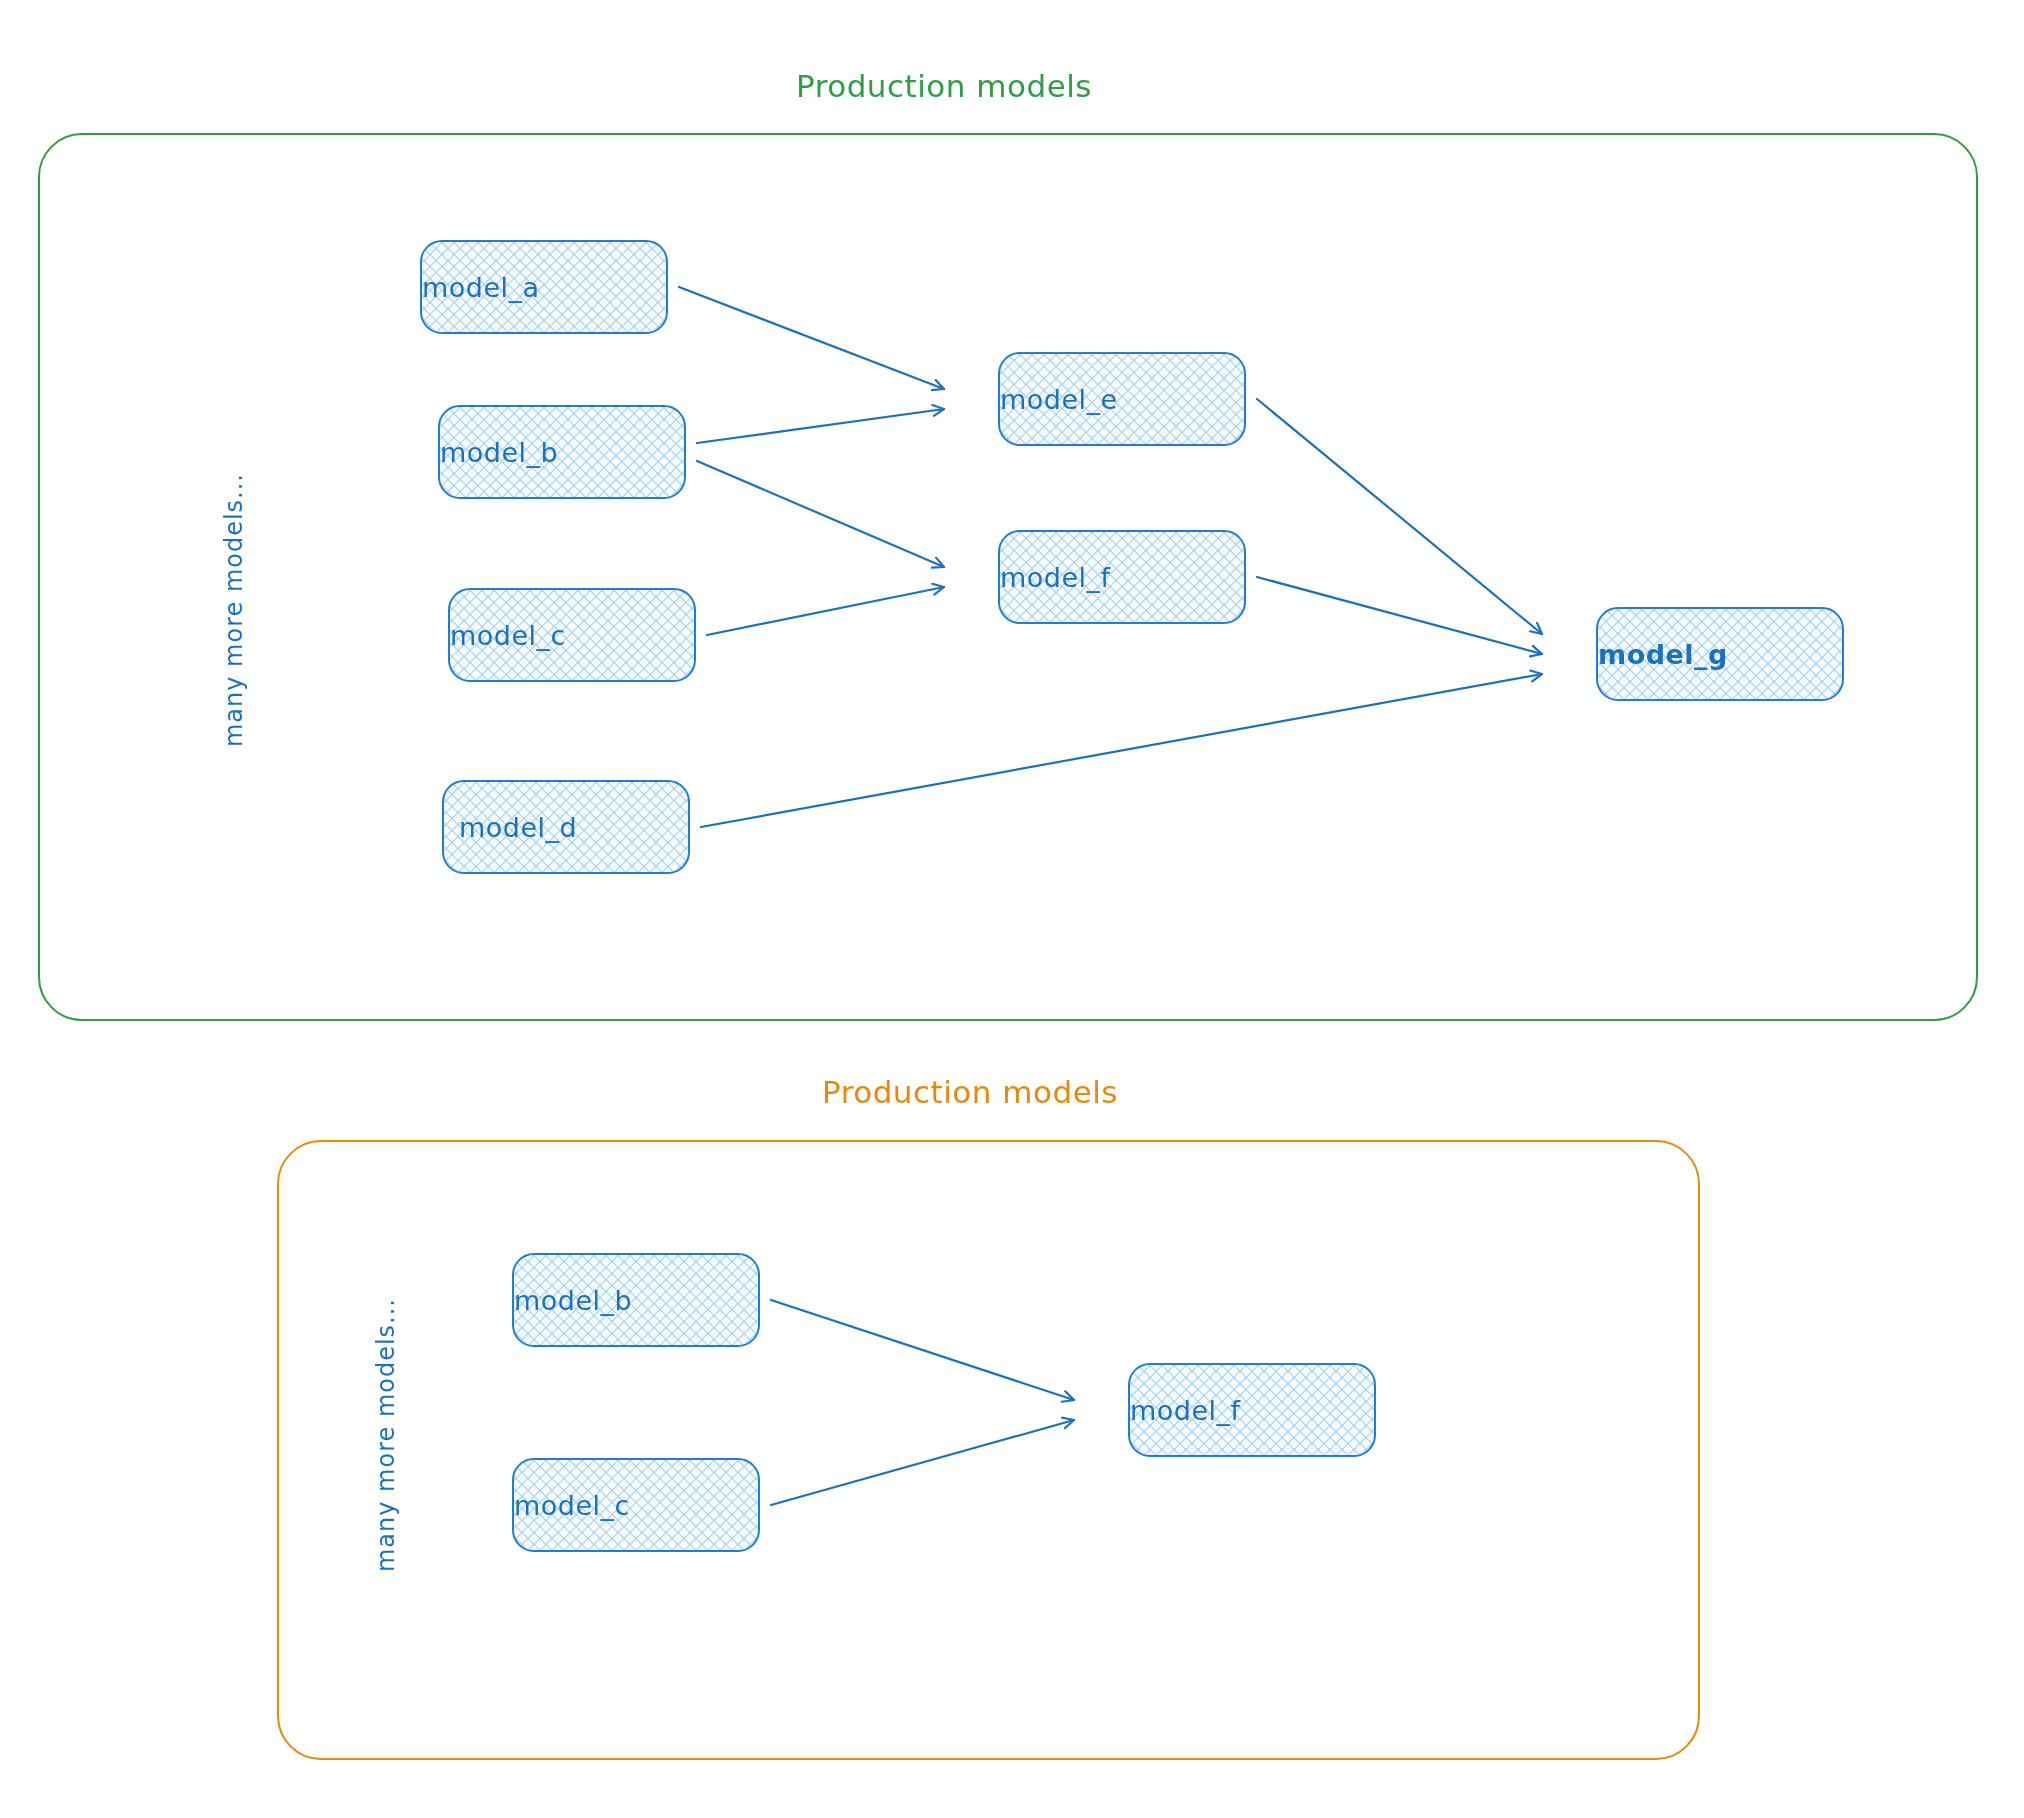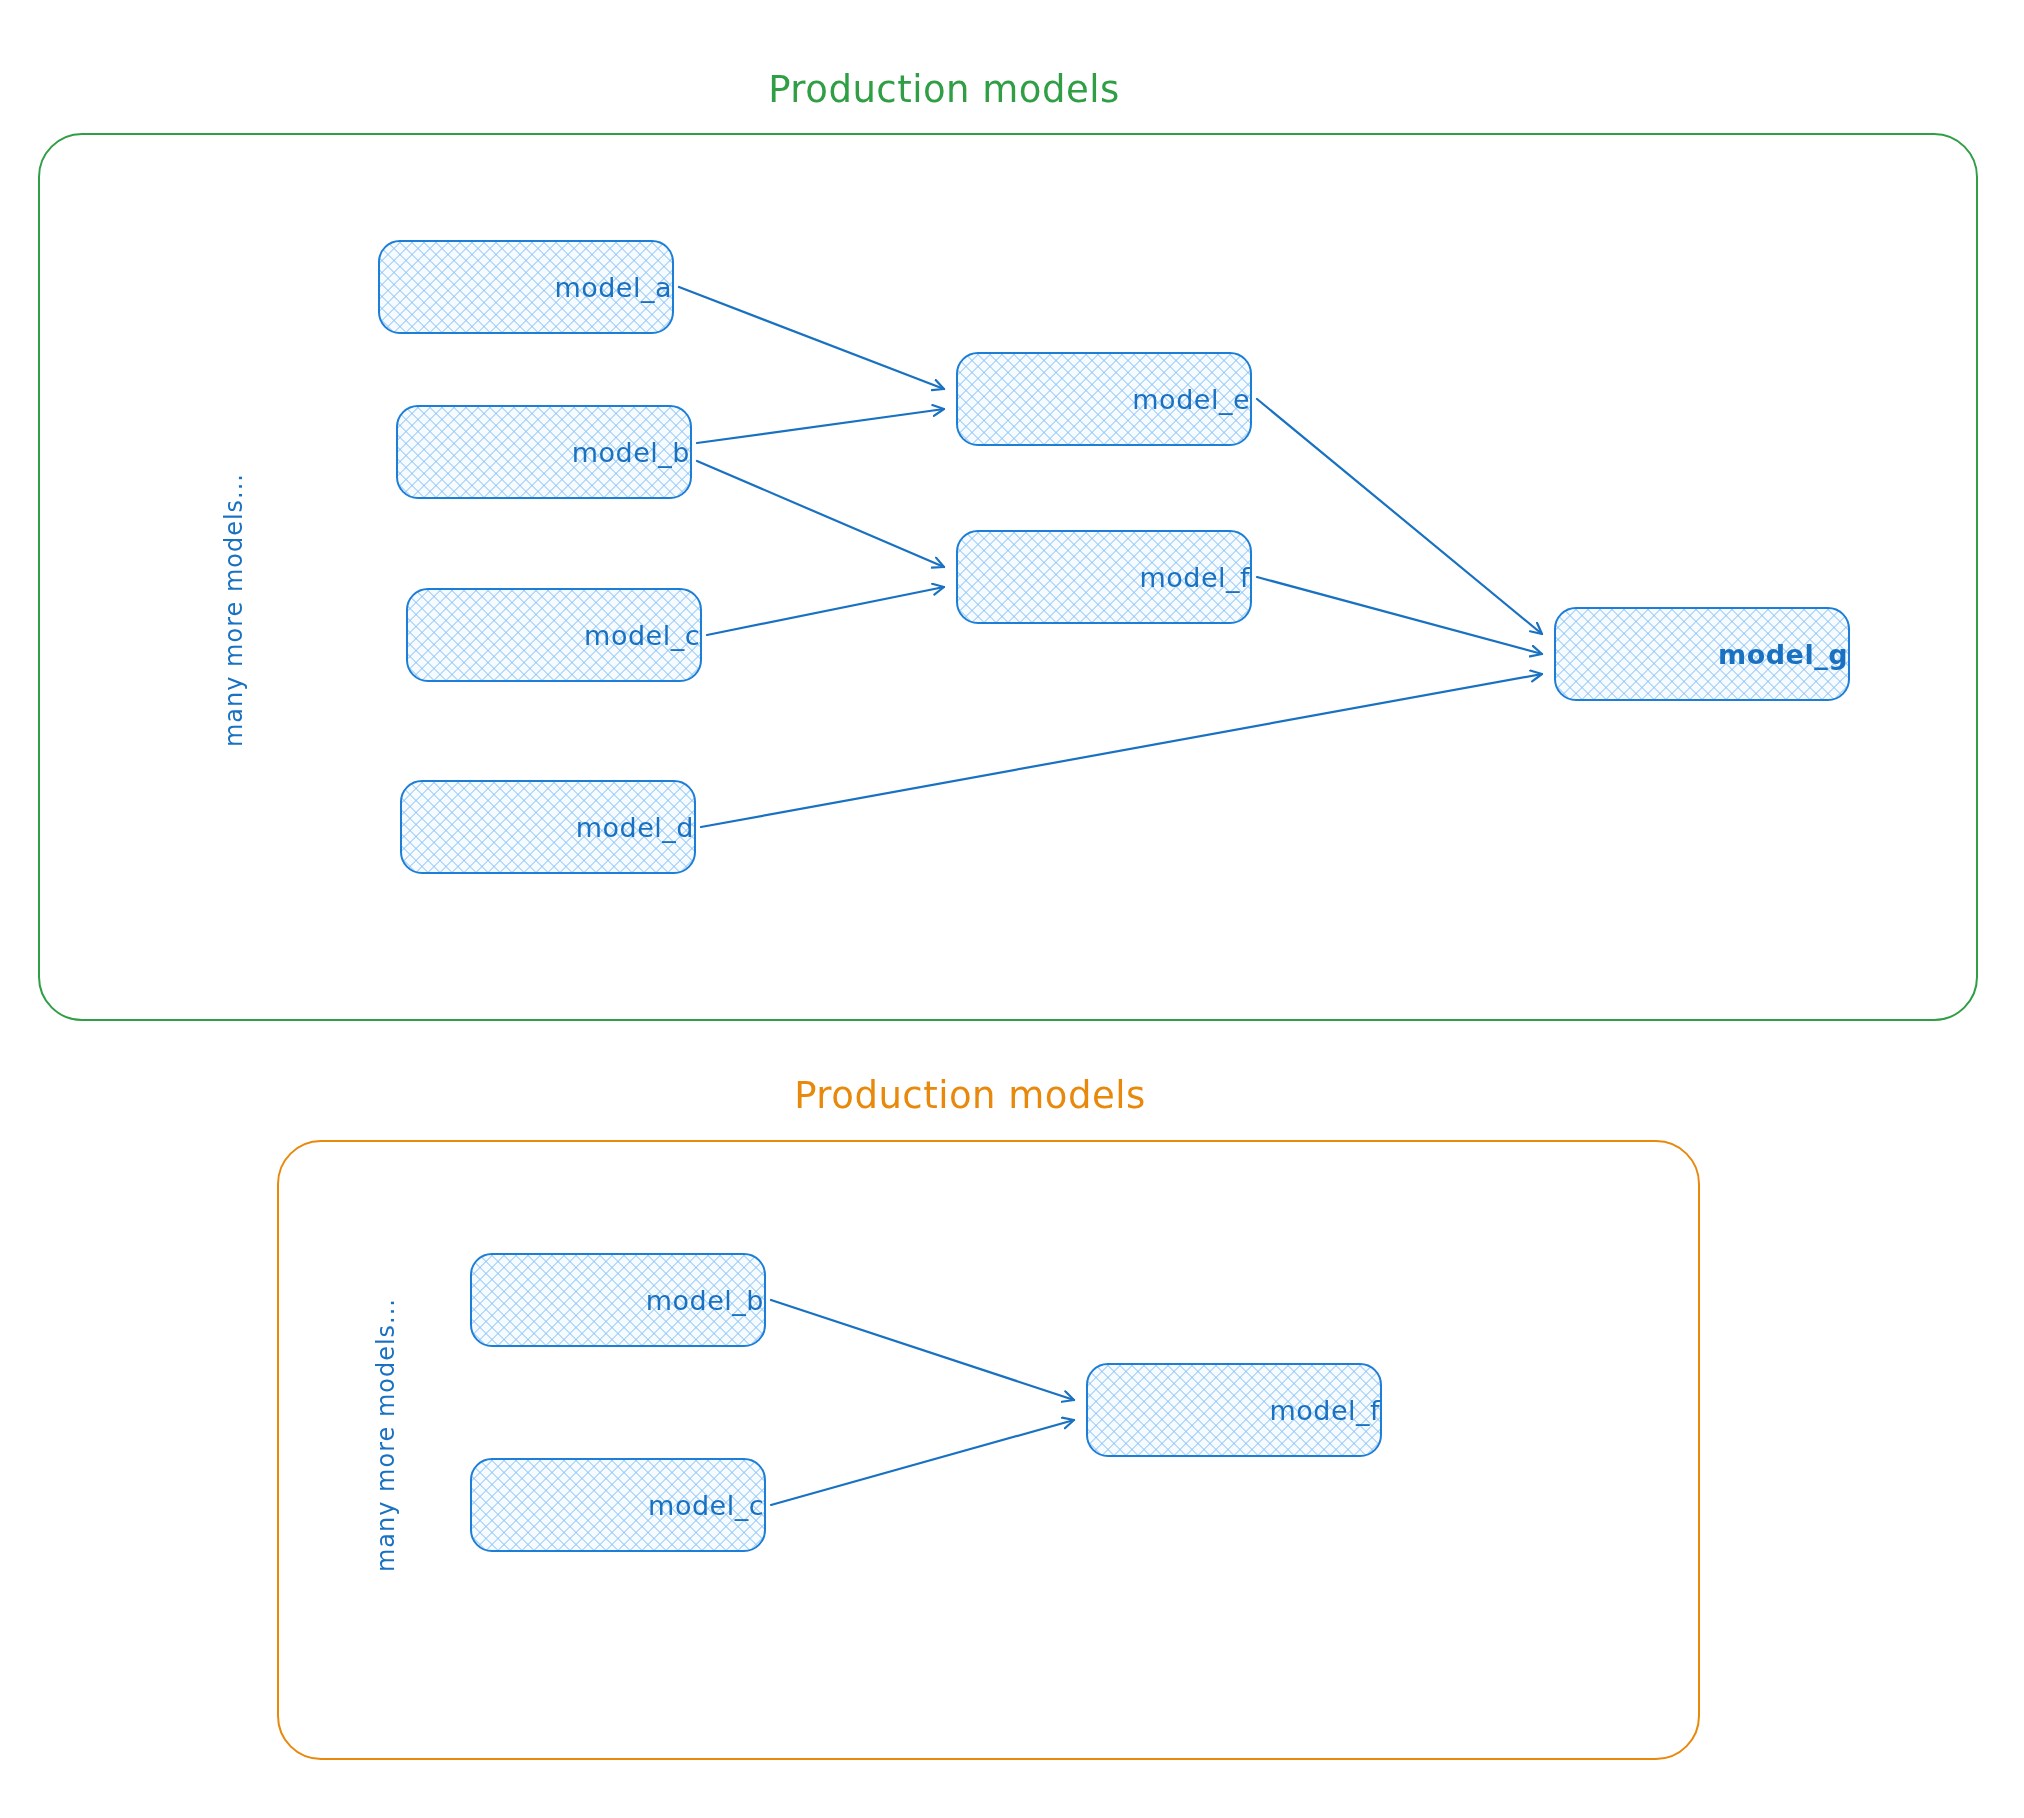--- a/index.html
+++ b/index.html
@@ -11,21 +11,21 @@
   #canvas {
     position: relative;
     width: 2024px;
     height: 1818px;
     background: #ffffff;
     overflow: hidden;
   }
   .section-title {
     position: absolute;
     transform: translateX(-50%);
-    font-size: 37px;
+    font-size: 31px;
     white-space: nowrap;
     letter-spacing: 0.5px;
   }
   .title-production { color: #2f9e44; left: 944px; top: 68px; }
   .title-development { color: #e8890c; left: 970px; top: 1074px; }
 
   .section-frame {
     position: absolute;
     border-radius: 44px;
     background: transparent;
@@ -46,32 +46,33 @@
     letter-spacing: 1px;
     writing-mode: vertical-rl;
     transform: rotate(180deg);
     white-space: nowrap;
   }
   .side-label-production { left: 220px; top: 473px; }
   .side-label-development { left: 372px; top: 1298px; }
 
   .node {
     position: absolute;
-    width: 296px;
+    width: 248px;
     height: 94px;
     box-sizing: border-box;
     border: 2px solid #1c7ed6;
     border-radius: 22px;
     background-color: #f6fbff;
     background-image:
       repeating-linear-gradient(45deg,  rgba(137,192,245,0.55) 0px, rgba(137,192,245,0.55) 1.6px, transparent 1.6px, transparent 8.5px),
       repeating-linear-gradient(-45deg, rgba(137,192,245,0.55) 0px, rgba(137,192,245,0.55) 1.6px, transparent 1.6px, transparent 8.5px);
     display: flex;
     align-items: center;
-    justify-content: flex-end;
+    justify-content: flex-start;
+    margin-left: 42px;
   }
   .node-label {
     color: #1971c2;
     font-size: 27px;
     letter-spacing: 0.5px;
   }
   #edges-svg {
     position: absolute;
     left: 0; top: 0;
     pointer-events: none;

